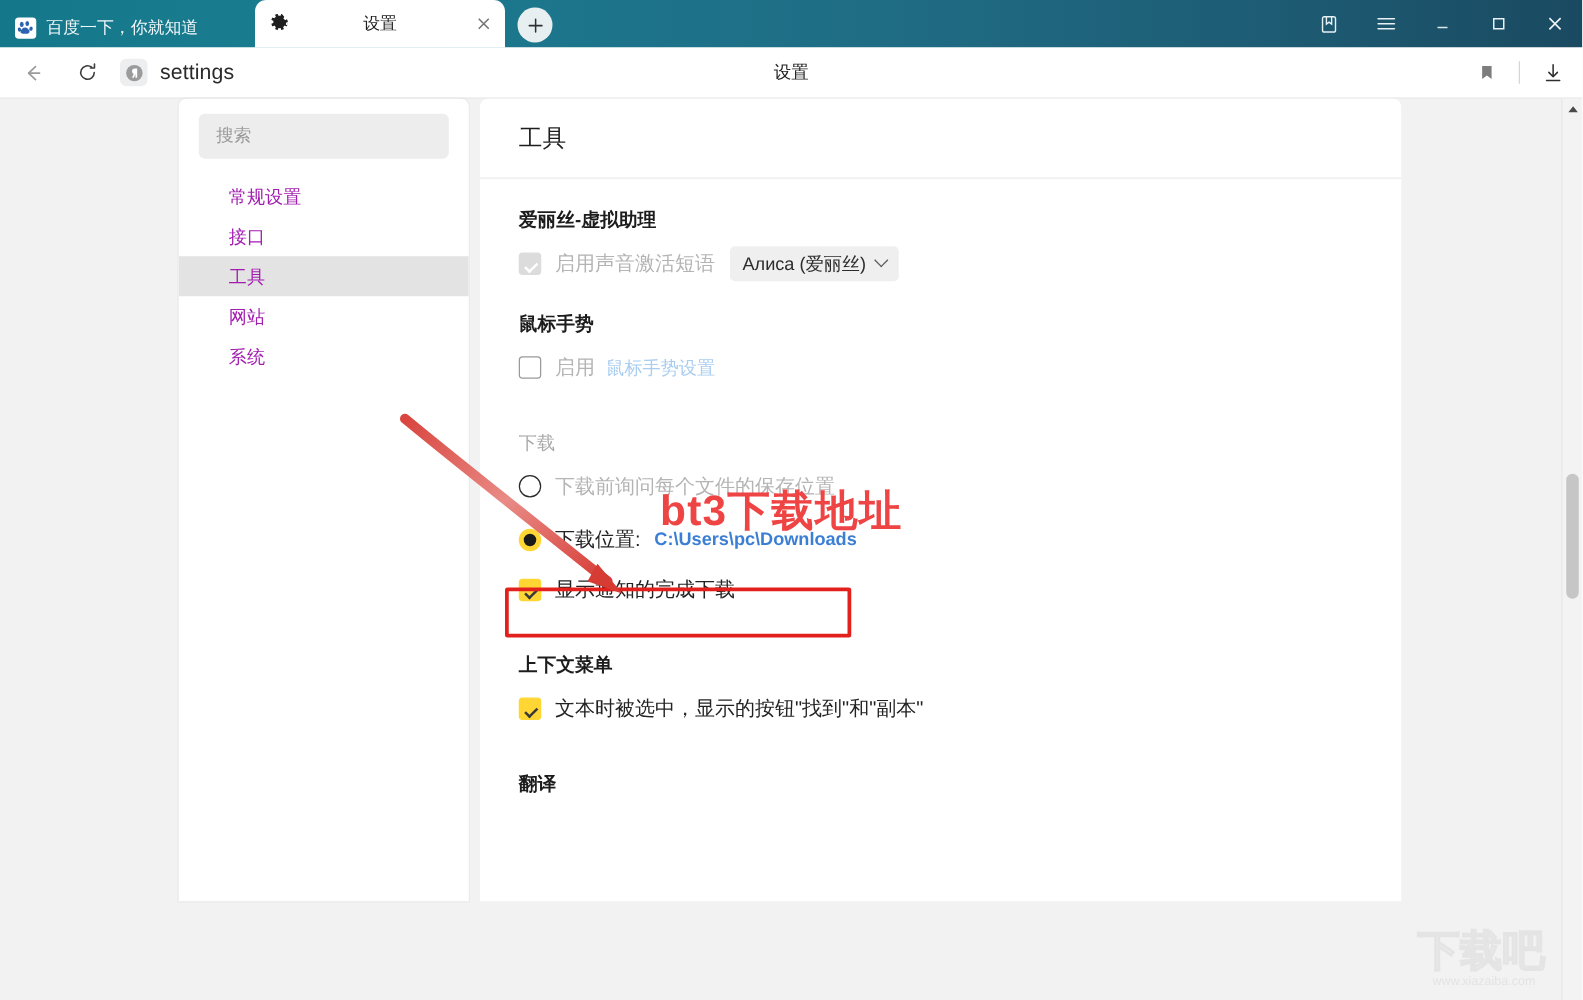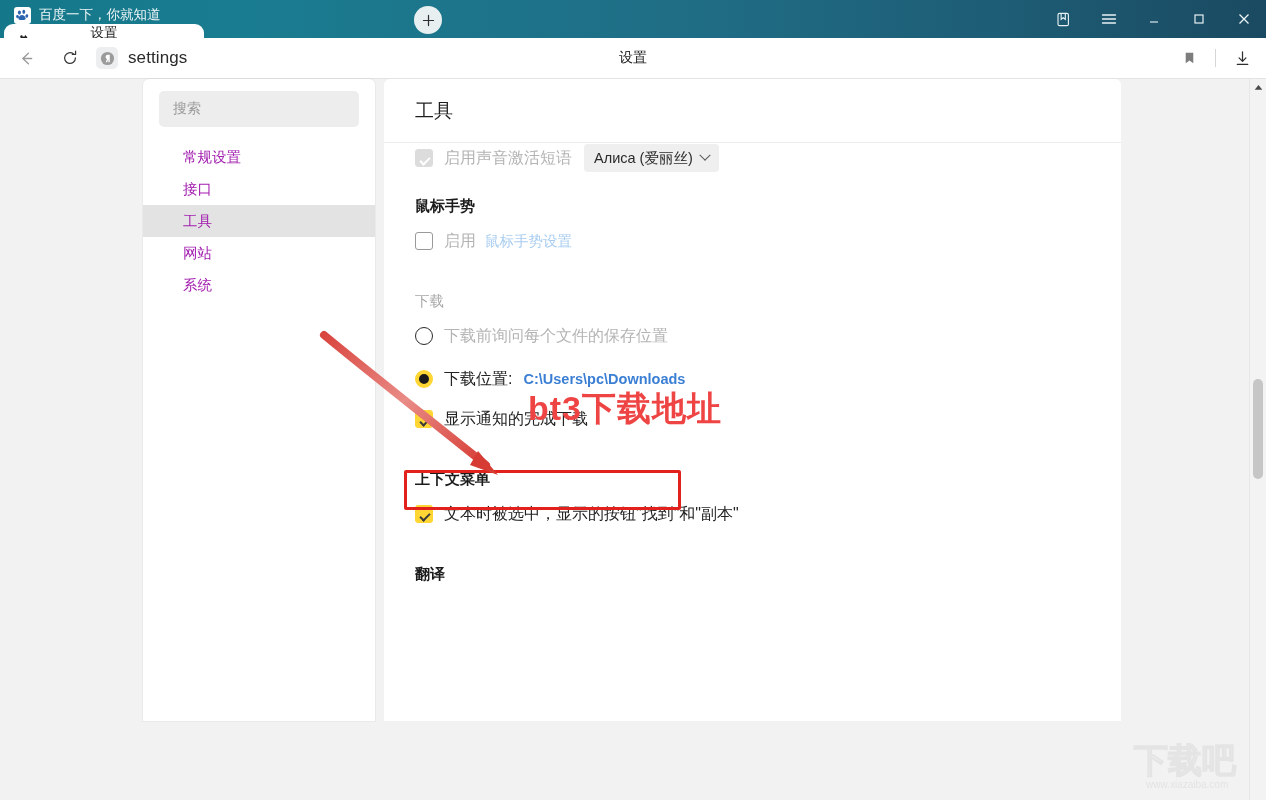--- a/index.html
+++ b/index.html
@@ -17,21 +17,21 @@
   }
 
   
   .titlebar {
     position: absolute; left: 0; top: 0;
     width: 1266px; height: 38px;
     background: linear-gradient(90deg, #15788a 0%, #1a7c90 20%, #1f6d85 55%, #1d5c74 80%, #1a4a61 100%);
   }
   .tabstrip {
     position: absolute; left: 0; top: 0; height: 38px;
-    display: flex; align-items: center; flex-direction: column;
+    display: flex; align-items: flex-start;
   }
   .tab {
     position: relative;
     height: 32px;
     display: flex; align-items: center;
     padding: 0 12px;
     box-sizing: border-box;
     cursor: default;
   }
   .tab.bg-tab {
@@ -490,20 +490,21 @@
     </div>
   </div>
 
   <div class="content">
     <div class="content-head">
       <span class="content-head-title">工具</span>
     </div>
 
     <div class="content-body">
 
+      <div class="sec-title">爱丽丝-虚拟助理</div>
       <div class="row">
         <span class="cb dim"></span>
         <span class="row-label dim">启用声音激活短语</span>
         <span class="dropdown">
           <span>Алиса (爱丽丝)</span>
           <span class="caret"></span>
         </span>
       </div>
 
       <div class="sec-title">鼠标手势</div>

